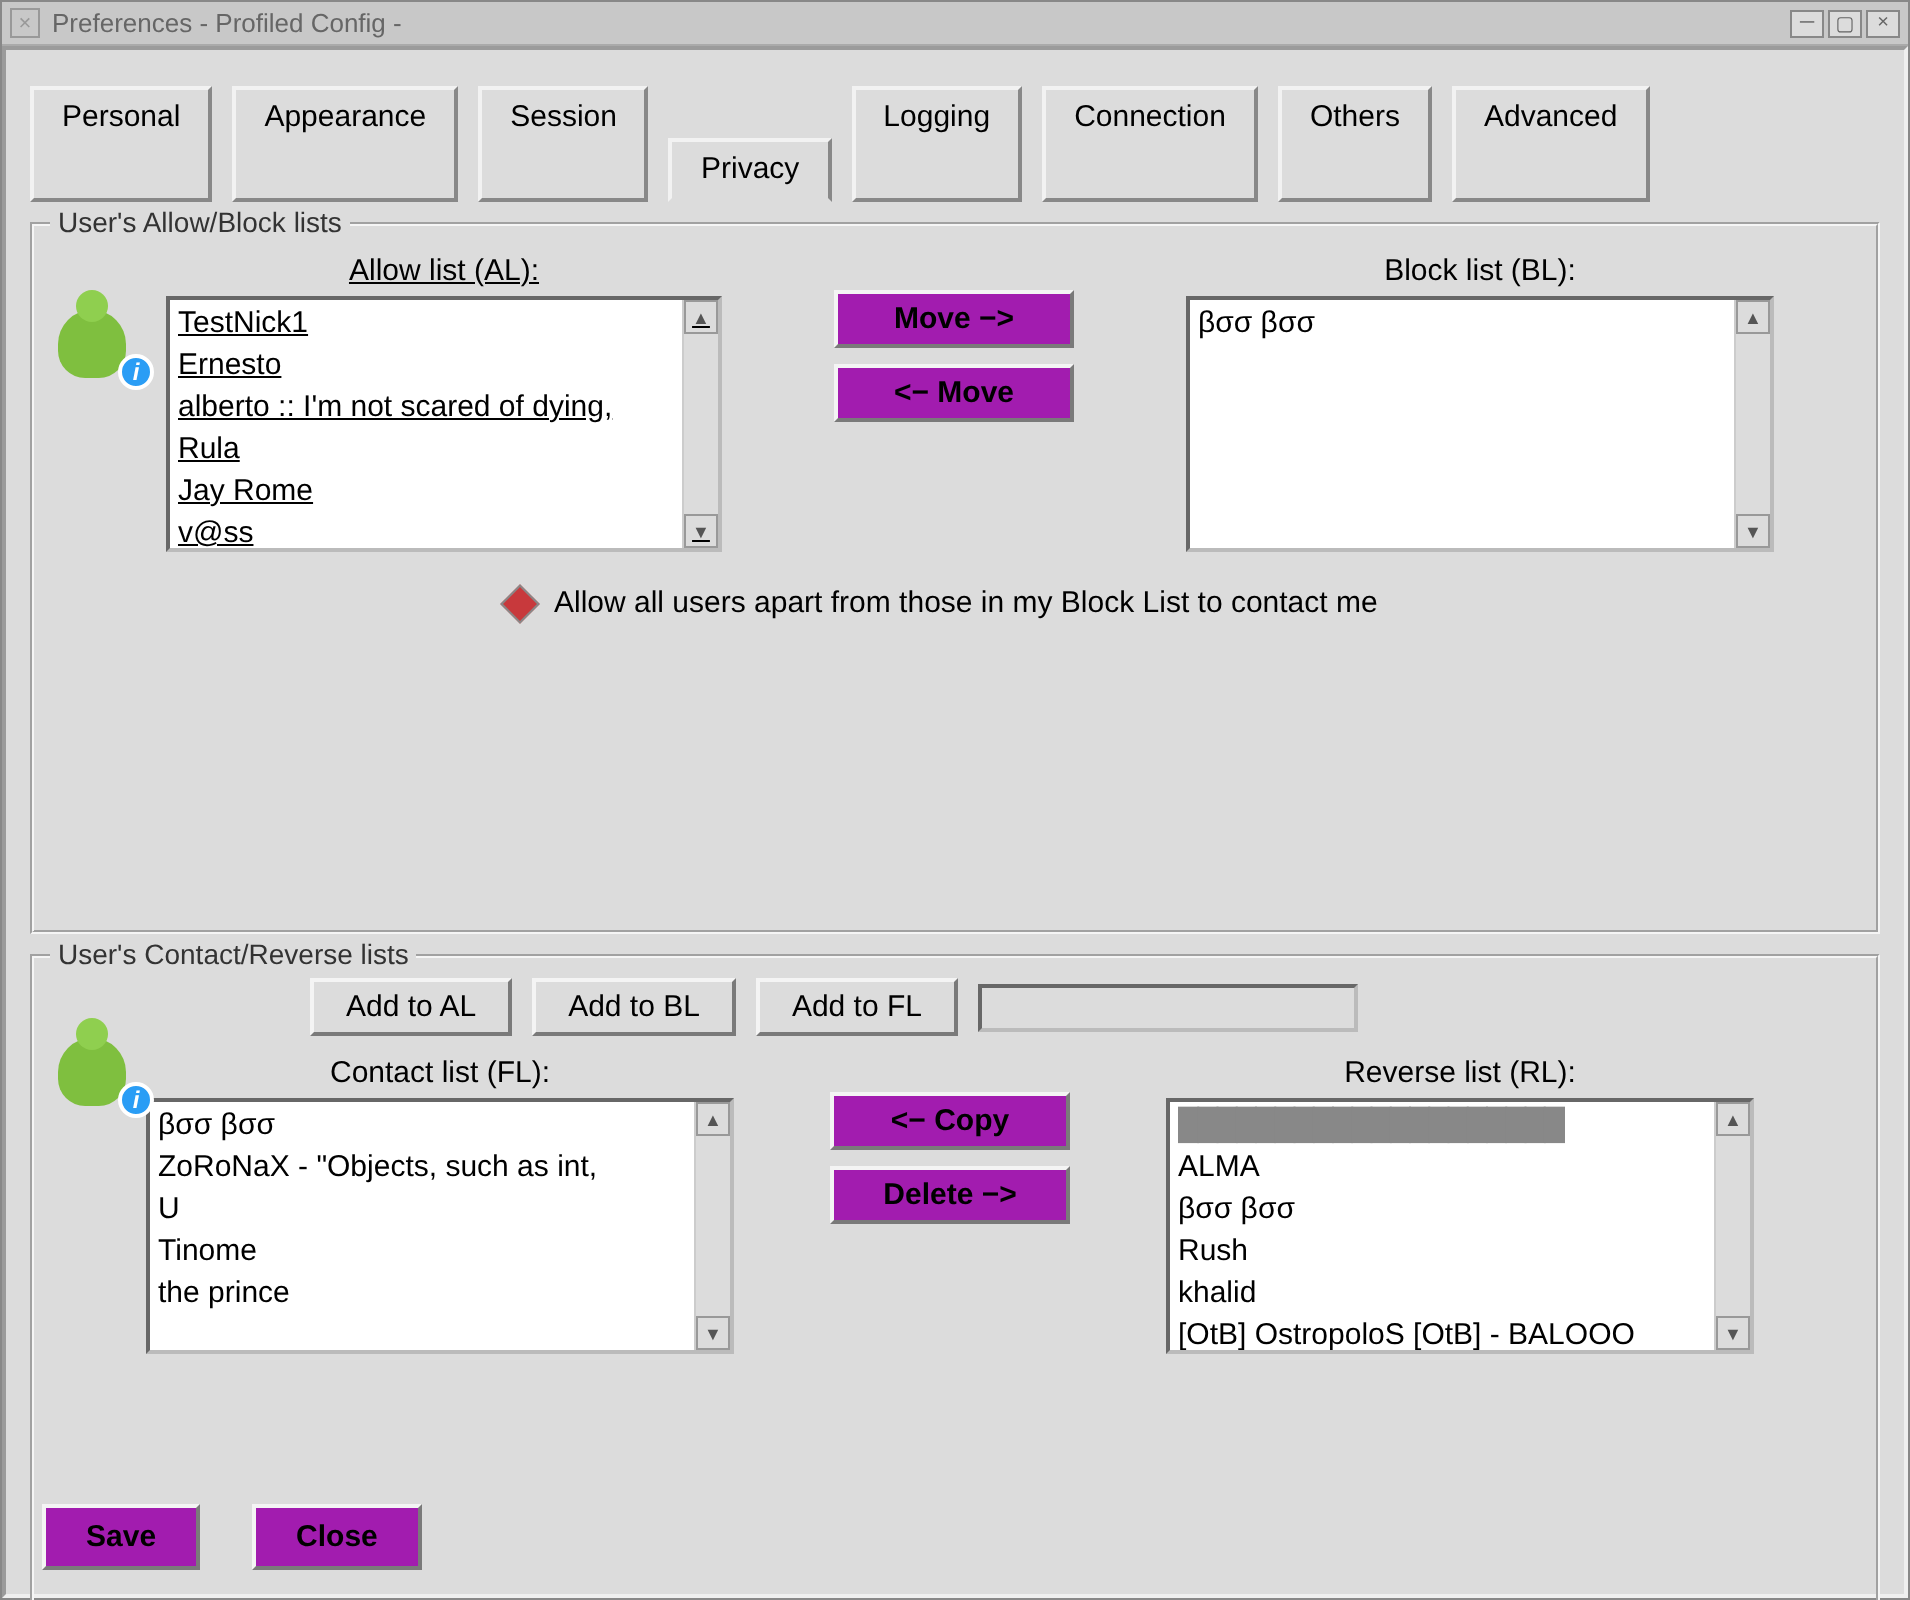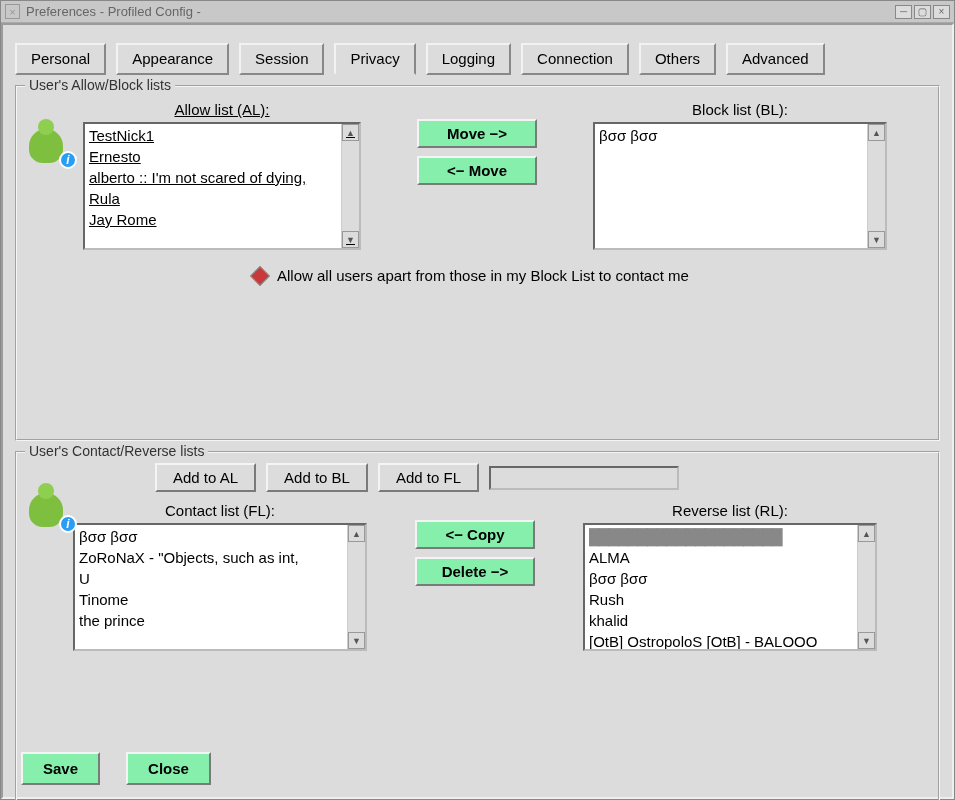--- a/index.html
+++ b/index.html
@@ -11,21 +11,21 @@
   .titlebar .title-x { width: 15px; height: 15px; border: 1px solid #999; display:flex; align-items:center; justify-content:center; font-size:11px; color:#999; margin-right:6px; }
   .titlebar-text { flex: 1; letter-spacing: 0; }
   .titlebar-controls { display:flex; gap:2px; }
   .titlebar-btn { width:17px; height:14px; border:1px solid #888; background:#dcdcdc; display:flex; align-items:center; justify-content:center; font-size:10px; }
 
   .content { position: absolute; top: 22px; left: 0; right: 0; bottom: 0; padding: 18px 12px 12px 12px; border: 2px inset #efefef; }
 
   
   .tabs { display:flex; gap:10px; margin-bottom: 10px; }
   .tab { padding: 5px 14px 6px 14px; font-size: 15px; background:#dcdcdc; border: 2px solid; border-color: #f2f2f2 #888 #888 #f2f2f2; cursor:default; position:relative; }
-  .tab.active { border-bottom-color:#dcdcdc; }
+  .tab.active { border-bottom-color:#dcdcdc;margin-top:26px; }
 
   
   .fieldset { border: 2px groove #f5f5f5; margin: 4px 0 10px 0; padding: 4px 6px 18px 6px; position: relative; }
   .legend { position:absolute; top:-10px; left:8px; background:#dcdcdc; padding:0 4px; font-size:14px; color:#333; }
 
   .section-body { display:flex; align-items:flex-start; padding: 8px 0 0 4px; }
 
   
   .buddy { width:48px; height:48px; position:relative; margin-right:8px; margin-top:20px; }
   .buddy-body { width:34px; height:34px; background:#7fbf3f; border-radius:50% 50% 40% 40%; position:absolute; top:10px; left:2px; }
@@ -37,21 +37,21 @@
   .list-title { text-align:center; font-size:15px; padding:2px 0 4px 0; }
   .listbox { height:128px; background:#fff; border: 2px inset #bbb; display:flex; }
   .listbox-inner { flex:1; overflow:hidden; padding:1px 4px; font-size:15px; line-height:21px; color:#000; }
   .listbox-inner div { white-space:nowrap; overflow:hidden; text-overflow:clip; }
   .scroll { width:18px; background:#dcdcdc; display:flex; flex-direction:column; justify-content:space-between; border-left:1px solid #ccc; }
   .scroll-btn { height:17px; border:1px solid #999; background:#dcdcdc; display:flex; align-items:center; justify-content:center; font-size:9px; color:#555; }
 
   
   .center-col { display:flex; flex-direction:column; align-items:center; gap:8px; padding-top:20px; }
 
-  .btn { background:#86efac; border:2px solid; border-color:#f4f4f4 #7a7a7a #7a7a7a #f4f4f4; padding:4px 14px; font-size:15px; font-weight:bold; cursor:default; text-align:center; }
+  .btn { background:#a21caf; border:2px solid; border-color:#f4f4f4 #7a7a7a #7a7a7a #f4f4f4; padding:4px 14px; font-size:15px; font-weight:bold; cursor:default; text-align:center; }
 
   .radio-group { margin: 14px 0 6px 230px; font-size:15px; }
   .radio-row { display:flex; align-items:center; gap:10px; padding:3px 0; }
   .diamond { width:14px; height:14px; transform: rotate(45deg); border:1px solid #888; }
   .diamond.sel { background:#c8393c; }
   .diamond.unsel { background:#e6e6e6; }
 
   
   .top-btns { display:flex; gap:10px; margin: 6px 0 8px 230px; align-items:center; }
   .btn2 { background:#dcdcdc; border:2px solid; border-color:#f4f4f4 #7a7a7a #7a7a7a #f4f4f4; padding:4px 16px; font-size:15px; cursor:default; text-align:center; }
@@ -101,20 +101,21 @@
 
         <div class="list-block" style="width:278px;text-decoration:underline;">
           <div class="list-title">Allow list (AL):</div>
           <div class="listbox">
             <div class="listbox-inner" id="allow-items">
                 <div>TestNick1</div>
                 <div>Ernesto</div>
                 <div>alberto :: I'm not scared of dying,</div>
                 <div>Rula</div>
                 <div>Jay Rome</div>
+                <div>v@ss</div>
               </div>
             <div class="scroll">
               <div class="scroll-btn">▲</div>
               <div class="scroll-btn">▼</div>
             </div>
           </div>
         </div>
 
         <div class="center-col" style="width:232px;">
           <div class="btn" style="width:120px;">Move −&gt;</div>

